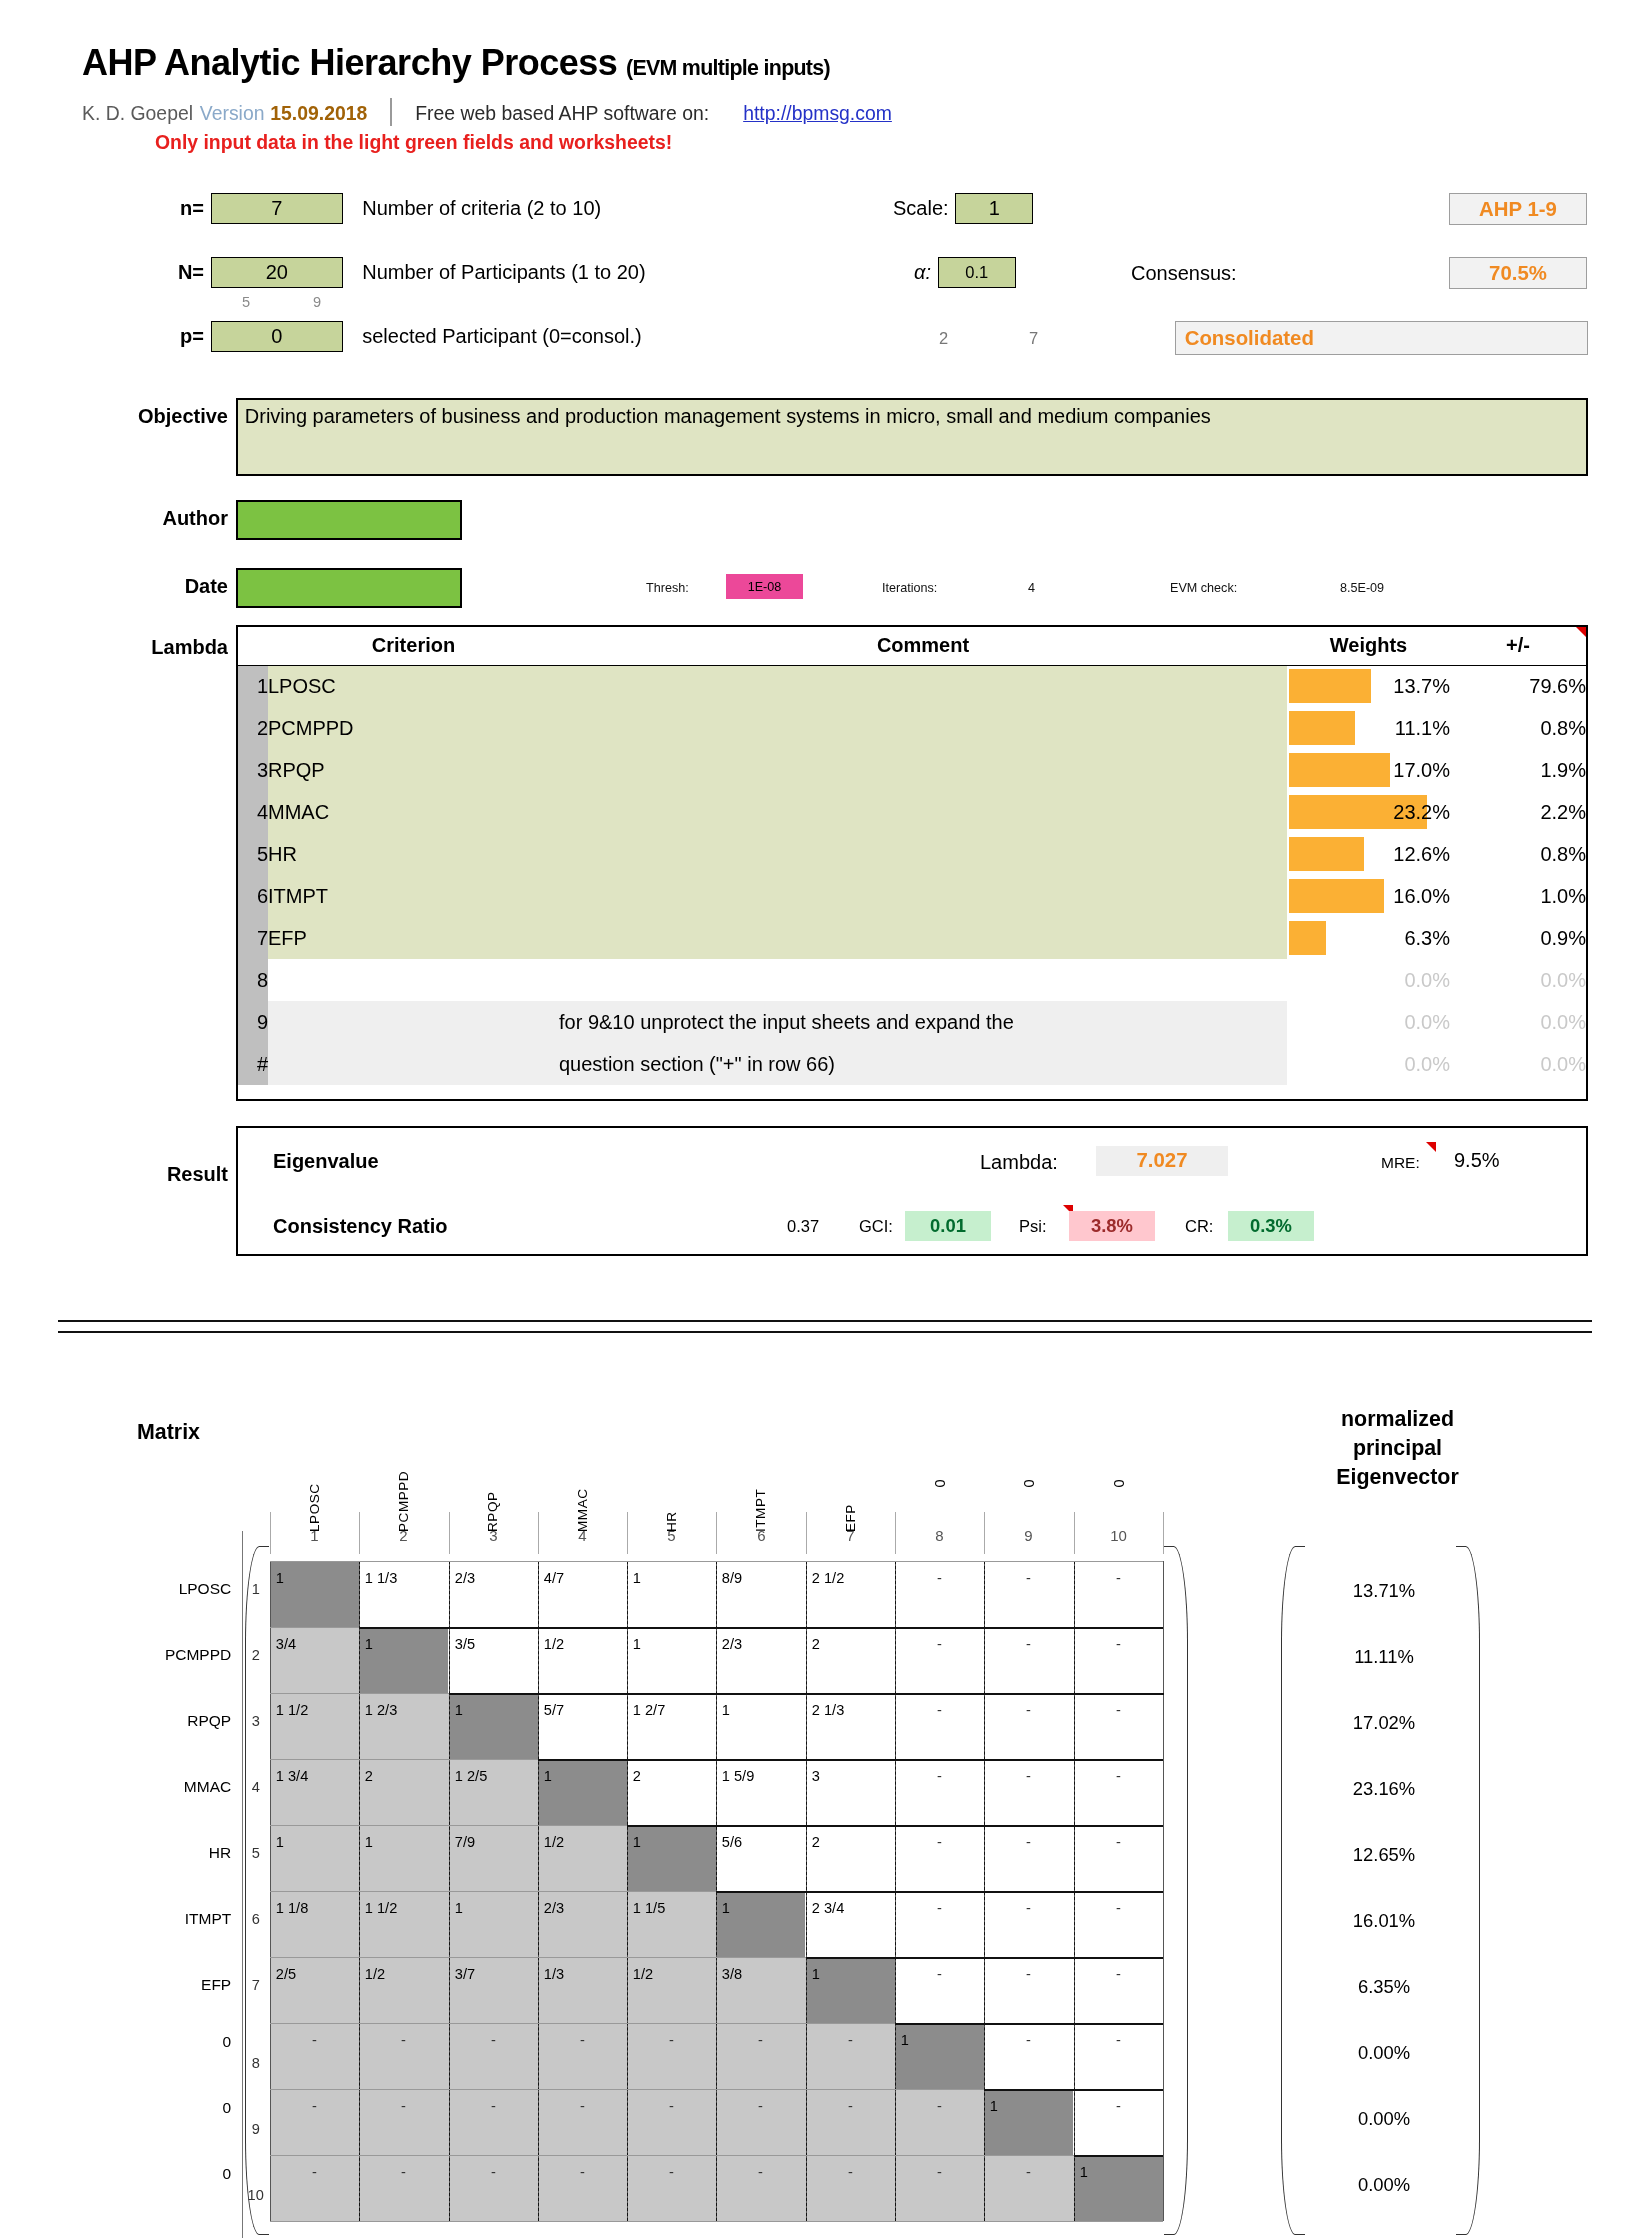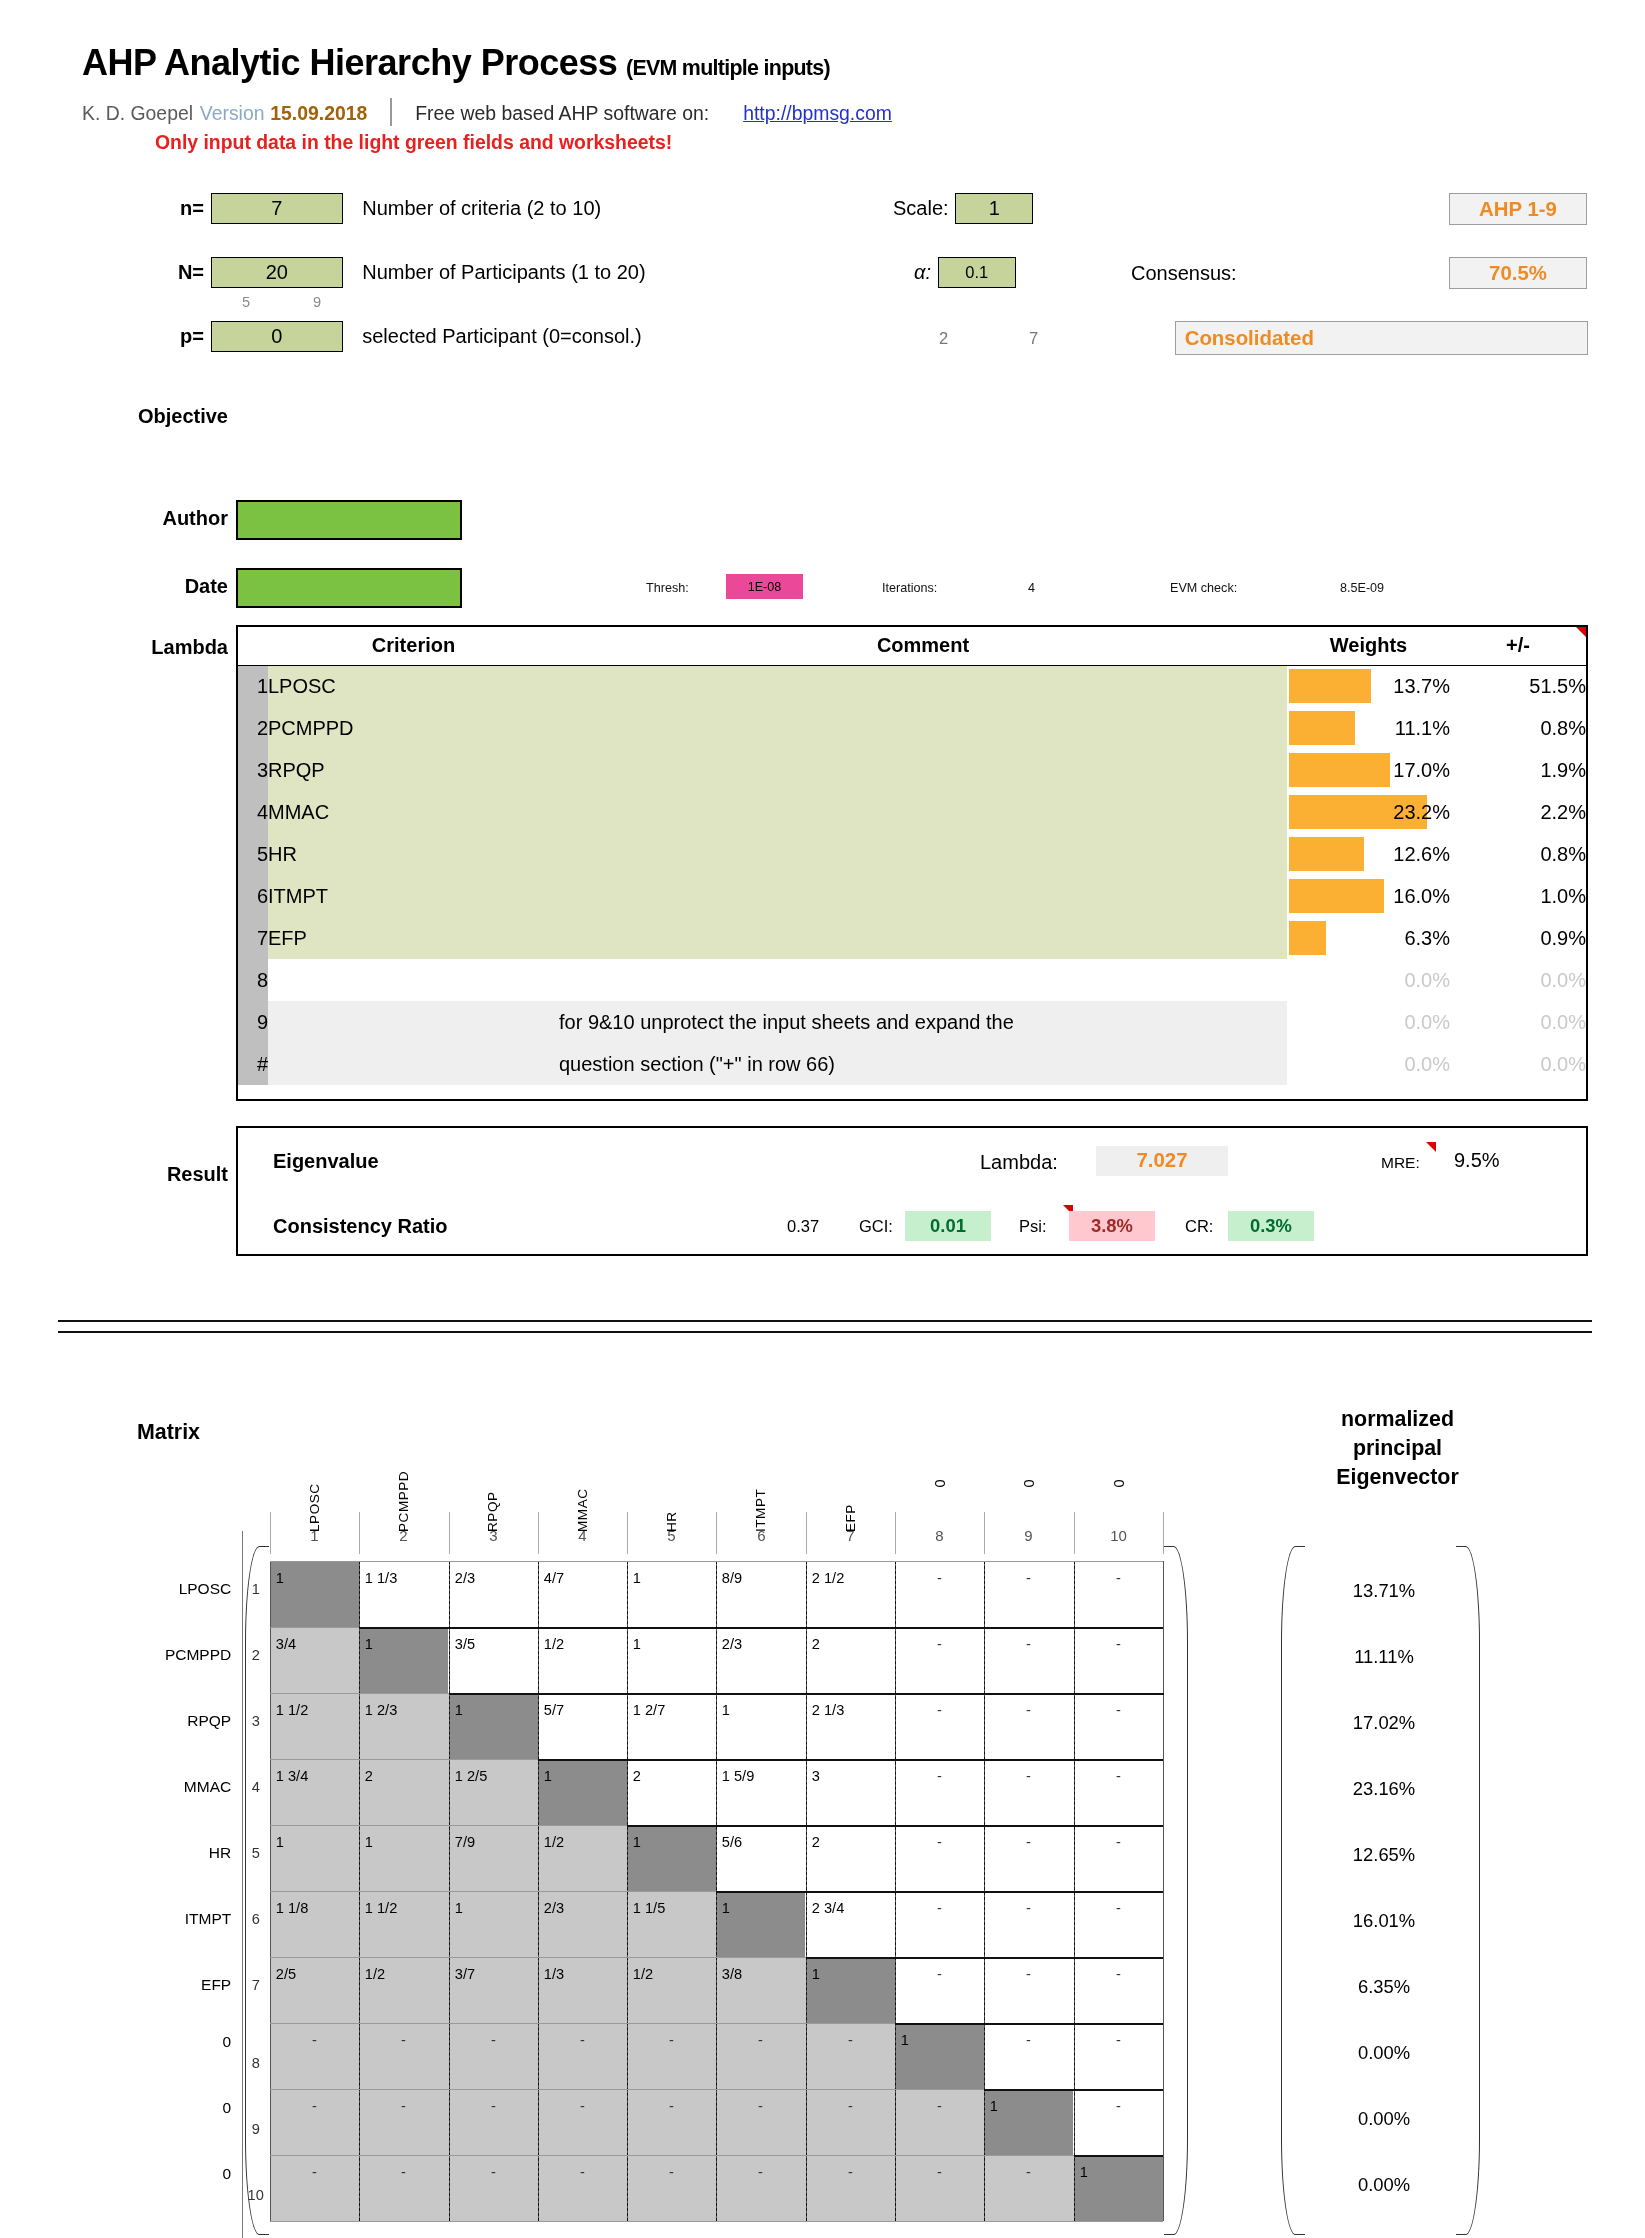--- a/index.html
+++ b/index.html
@@ -157,20 +157,21 @@
     <span class="gfield">0</span>
     <span class="pdesc">selected Participant (0=consol.)</span>
   </div>
   <div style="position:absolute;left:939px;top:329px;font-size:16.5px;color:#777;">2</div>
   <div style="position:absolute;left:1029px;top:329px;font-size:16.5px;color:#777;">7</div>
   <div style="position:absolute;left:242px;top:294px;font-size:14.6px;color:#8a8a8a;">5</div>
   <div style="position:absolute;left:313px;top:294px;font-size:14.6px;color:#8a8a8a;">9</div>
   <div class="box-orange left" style="position:absolute; left:1175px; top:321px; width:413px; height:34px;">Consolidated</div>
 
   <div class="blk-label" style="left:87px; top:405px; width:141px;">Objective</div>
+  <div class="objbox" style="left:236px; top:398px; width:1352px; height:78px;">Driving parameters of business and production management systems in micro, small and medium companies</div>
 
   <div class="blk-label" style="left:87px; top:507px; width:141px;">Author</div>
   <div class="greenbox" style="left:236px; top:500px; width:226px; height:40px;"></div>
 
   <div class="blk-label" style="left:87px; top:575px; width:141px;">Date</div>
   <div class="greenbox" style="left:236px; top:568px; width:226px; height:40px;"></div>
 
   <div class="tinylbl" style="left:646px; top:581px;">Thresh:</div>
   <div class="tinygreen" style="left:713px; top:574px; width:77px; height:25px;">1E-08</div>
   <div class="tinylbl" style="left:882px; top:581px;">Iterations:</div>
@@ -190,21 +191,21 @@
           <th class="th-w">Weights</th>
           <th class="th-pm">+/-</th>
         </tr>
       </thead>
       <tbody id="tbl-body">
           <tr>
             <td class="c-idx">1</td>
             <td class="c-crit">LPOSC</td>
             <td class="c-comm"></td>
             <td class="c-w"><div class="bar" style="width: 82px;"></div><span class="wtxt">13.7%</span></td>
-            <td class="c-pm">51.5%</td>
+            <td class="c-pm">79.6%</td>
           </tr>
           <tr>
             <td class="c-idx">2</td>
             <td class="c-crit">PCMPPD</td>
             <td class="c-comm"></td>
             <td class="c-w"><div class="bar" style="width: 66px;"></div><span class="wtxt">11.1%</span></td>
             <td class="c-pm">0.8%</td>
           </tr>
           <tr>
             <td class="c-idx">3</td>

